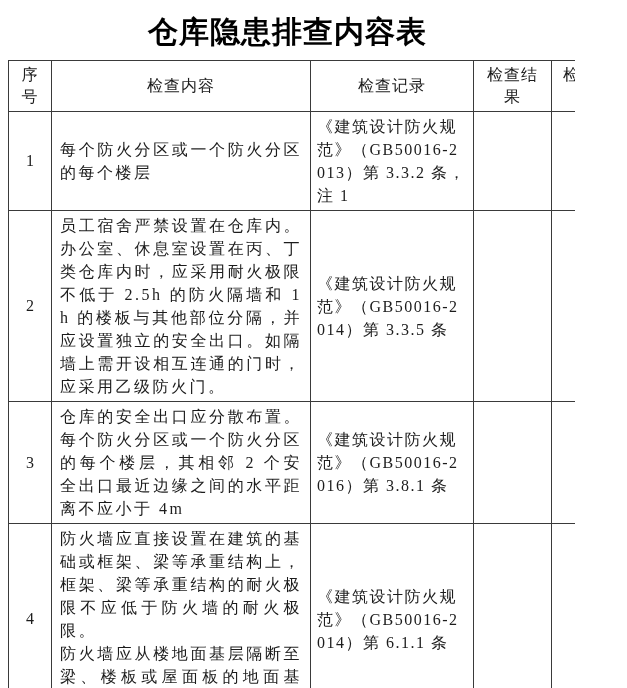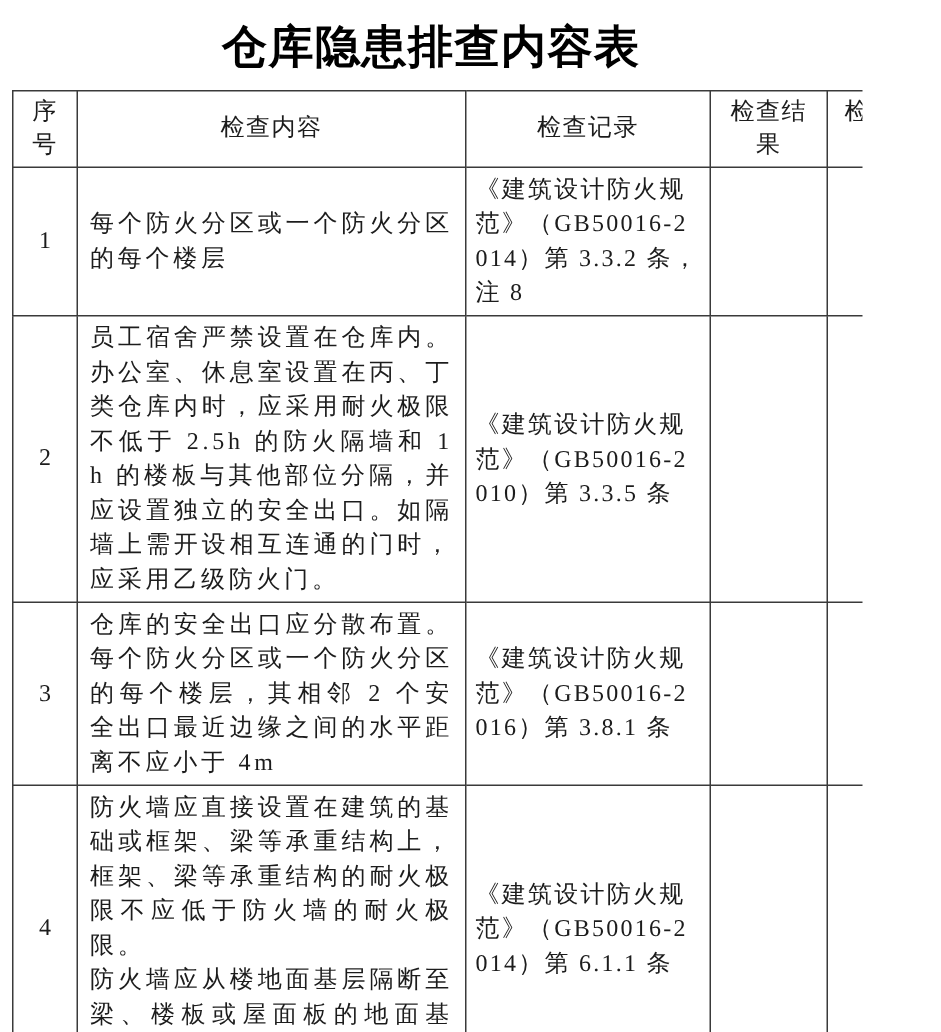--- a/index.html
+++ b/index.html
@@ -98,28 +98,28 @@
         <th>检查内容</th>
         <th>检查记录</th>
         <th>检查结果</th>
         <th>检查记录</th>
       </tr>
     </thead>
     <tbody>
       <tr class="r1">
         <td class="no-cell">1</td>
         <td class="content-cell">每个防火分区或一个防火分区的每个楼层</td>
-        <td class="basis-cell">《建筑设计防火规范》（GB50016-2014）第 3.3.2 条，注 8</td>
+        <td class="basis-cell">《建筑设计防火规范》（GB50016-2013）第 3.3.2 条，注 1</td>
         <td class="record-cell"></td>
         <td class="result-cell"></td>
       </tr>
       <tr class="r2">
         <td class="no-cell">2</td>
         <td class="content-cell">员工宿舍严禁设置在仓库内。办公室、休息室设置在丙、丁类仓库内时，应采用耐火极限不低于 2.5h 的防火隔墙和 1h 的楼板与其他部位分隔，并应设置独立的安全出口。如隔墙上需开设相互连通的门时，应采用乙级防火门。</td>
-        <td class="basis-cell">《建筑设计防火规范》（GB50016-2010）第 3.3.5 条</td>
+        <td class="basis-cell">《建筑设计防火规范》（GB50016-2014）第 3.3.5 条</td>
         <td class="record-cell"></td>
         <td class="result-cell"></td>
       </tr>
       <tr class="r3">
         <td class="no-cell">3</td>
         <td class="content-cell">仓库的安全出口应分散布置。每个防火分区或一个防火分区的每个楼层，其相邻 2 个安全出口最近边缘之间的水平距离不应小于 4m</td>
         <td class="basis-cell">《建筑设计防火规范》（GB50016-2016）第 3.8.1 条</td>
         <td class="record-cell"></td>
         <td class="result-cell"></td>
       </tr>

